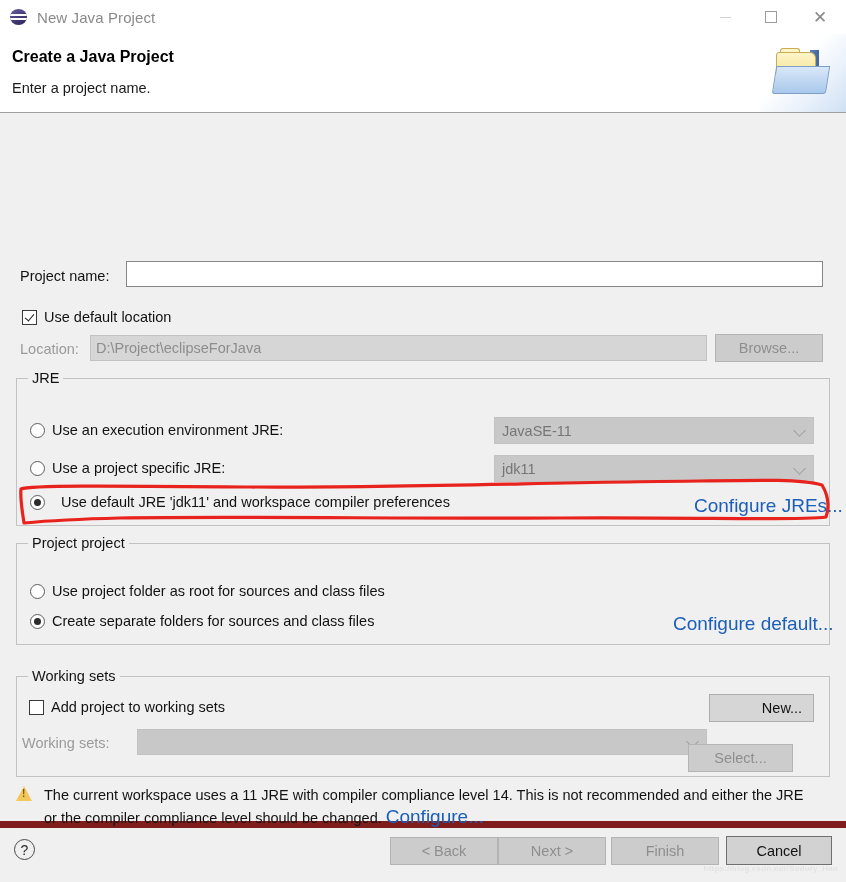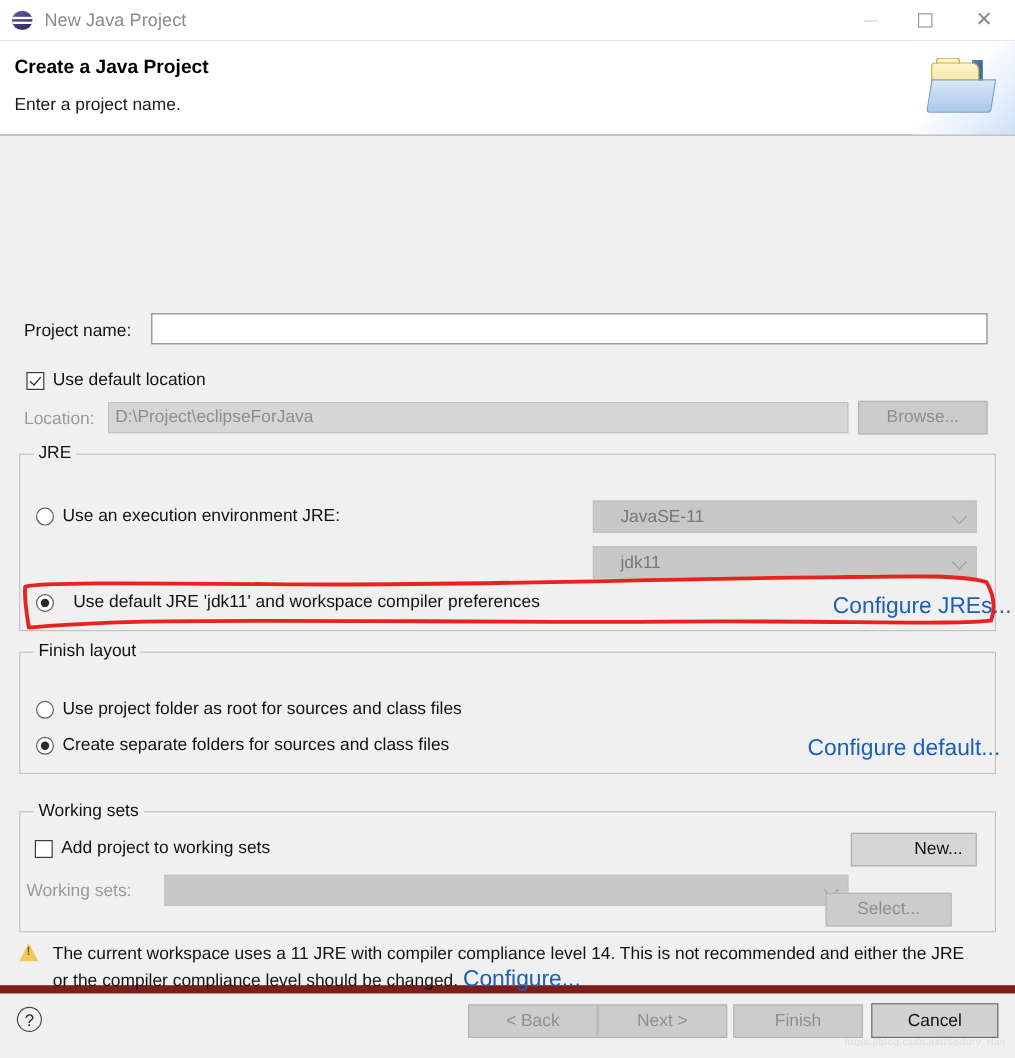--- a/index.html
+++ b/index.html
@@ -226,21 +226,21 @@
   }
 
   .combo {
     background: #c8c8c8;
     border: 1px solid #c2c2c2;
     box-sizing: border-box;
     font-size: 14.5px;
     color: #767676;
     display: flex;
     align-items: center;
-    padding-left: 22px;
+    padding-left: 7px;
     position: relative;
   }
   .combo .chev {
     position: absolute;
     right: 9px; top: 50%;
     width: 8px; height: 8px;
     margin-top: -5px;
     border-right: 1.5px solid #9f9f9f;
     border-bottom: 1.5px solid #9f9f9f;
     transform: rotate(45deg);
@@ -437,33 +437,37 @@
 
     <div class="row" style="left:30px;top:309px;">
       <span class="radio"></span>
       <span class="lbl">Use an execution environment JRE:</span>
     </div>
     <div class="combo" style="position:absolute;left:494px;top:304px;width:320px;height:27px;">
       <span>JavaSE-11</span>
       <span class="chev"></span>
     </div>
 
+    <div class="row" style="left:30px;top:347px;">
+      <span class="radio"></span>
+      <span class="lbl">Use a project specific JRE:</span>
+    </div>
     <div class="combo" style="position:absolute;left:494px;top:342px;width:320px;height:27px;">
       <span>jdk11</span>
       <span class="chev"></span>
     </div>
 
     <div class="row" style="left:30px;top:381px;gap:16px;">
       <span class="radio on"></span>
       <span class="lbl">Use default JRE 'jdk11' and workspace compiler preferences</span>
     </div>
     <div class="link" style="position:absolute;left:694px;top:382px;">Configure JREs...</div>
 
     <div class="group" style="left:16px;top:430px;width:814px;height:102px;">
-      <span class="group-title">Finish layout</span>
+      <span class="group-title">Project project</span>
     </div>
 
     <div class="row" style="left:30px;top:470px;">
       <span class="radio"></span>
       <span class="lbl">Use project folder as root for sources and class files</span>
     </div>
 
     <div class="row" style="left:30px;top:500px;">
       <span class="radio on"></span>
       <span class="lbl">Create separate folders for sources and class files</span>

